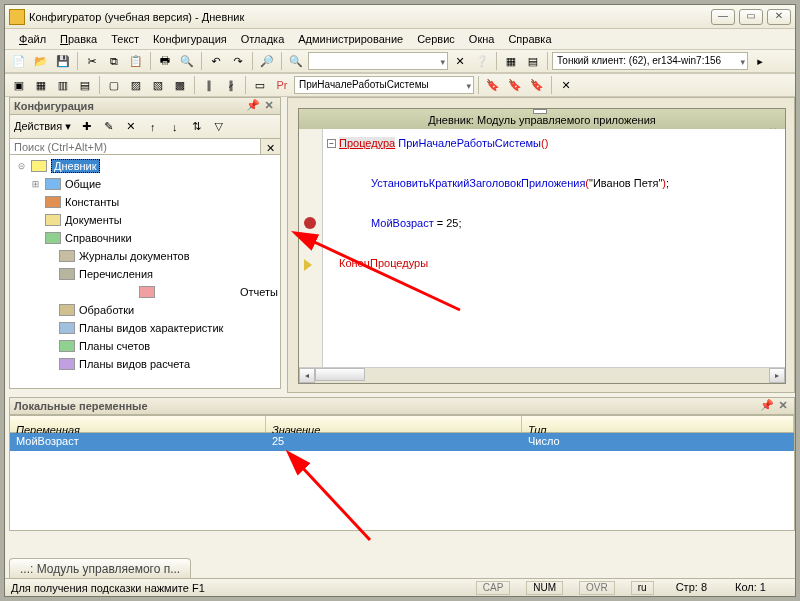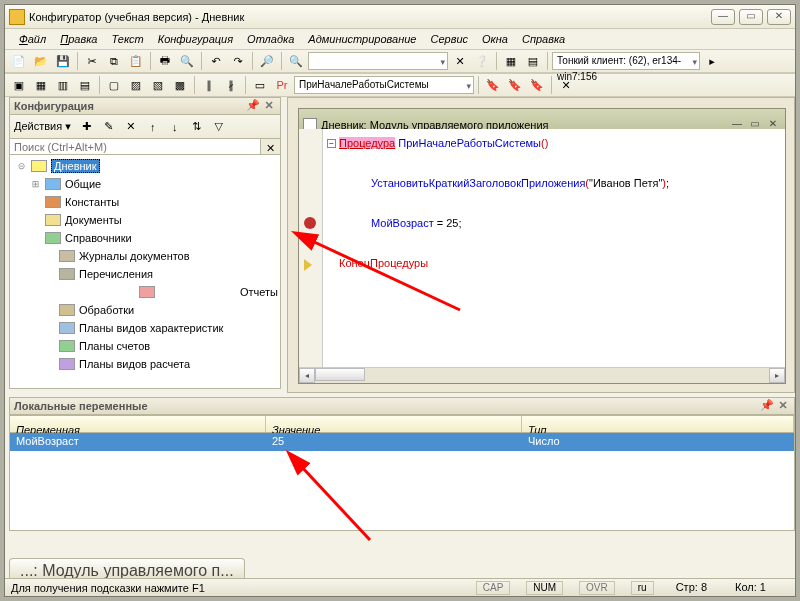--- a/index.html
+++ b/index.html
@@ -4,21 +4,21 @@
 <style>
 * { box-sizing: border-box; margin: 0; padding: 0; font-family: Tahoma, sans-serif; font-size: 11px; }
 body { width: 800px; height: 601px; background: #b0afa4; position: relative; overflow: hidden; }
 
 .window { position: absolute; left: 4px; top: 4px; width: 792px; height: 593px; background: #f4f2e6; border: 1px solid #7a7869; }
 .titlebar { height: 24px; background: linear-gradient(#fbfaf2,#ece9d8); border-bottom: 1px solid #c9c6b4; display: flex; align-items: center; padding: 0 4px; }
 .titlebar .icn { width: 16px; height: 16px; background: #f0c040; border: 1px solid #b08000; margin-right: 4px; }
 .titlebar .winbtns { margin-left: auto; display: flex; gap: 4px; }
 .winbtn { width: 24px; height: 16px; border: 1px solid #9b9985; background: linear-gradient(#fefefe,#eeebd9); border-radius: 3px; text-align: center; line-height: 12px; font-size: 10px; color: #555; cursor: pointer;}
 .menubar { height: 20px; display: flex; align-items: center; padding: 0 8px; gap: 2px; }
-.menubar span { padding: 2px 6px; cursor: pointer; font-style: italic; }
+.menubar span { padding: 2px 6px; cursor: pointer; }
 .menubar span u { text-decoration: underline; }
 .toolbar { height: 24px; border-top: 1px solid #cdcab8; border-bottom: 1px solid #cdcab8; display: flex; align-items: center; padding: 0 4px; gap: 2px; background: linear-gradient(#f7f5eb,#eeebd9); }
 .tbtn { width: 20px; height: 20px; display: flex; align-items: center; justify-content: center; cursor: pointer; border: 1px solid transparent; }
 .tsep { width: 1px; height: 18px; background: #c0bda8; margin: 0 2px; }
 .tcombo { height: 18px; border: 1px solid #b8b59f; background: #fff; padding: 0 14px 0 4px; position: relative; font-size: 10px; line-height: 16px; }
 .tcombo::after { content: "▾"; position: absolute; right: 2px; top: 1px; color: #666; font-size: 9px; }
 
 .content { position: absolute; top: 92px; left: 0; right: 0; bottom: 18px; }
 .left-panel { position: absolute; left: 4px; top: 0; width: 272px; height: 296px; }
 .panel-title { height: 18px; background: linear-gradient(#f2efe0,#e1dcc5); border: 1px solid #b8b59f; display: flex; align-items: center; padding: 0 4px; font-weight: bold; color: #555; }
@@ -31,52 +31,52 @@
 .search-clear { width: 20px; border: 1px solid #b8b59f; border-top: none; border-left: none; background: #eeebd9; text-align: center; line-height: 18px; cursor: pointer; }
 .tree { border: 1px solid #b8b59f; border-top: none; background: #fff; height: 234px; overflow: hidden; padding: 2px; }
 .tree-item { display: flex; align-items: center; height: 18px; gap: 4px; cursor: pointer; }
 .exp { width: 11px; text-align: center; color: #888; font-size: 9px; cursor: pointer;}
 .ticn { width: 16px; height: 12px; display: inline-block; }
 .tree-item.sel .tlbl { background: #3a87cf; color: #fff; padding: 0 2px; border: 1px dotted #000; }
 .tlbl { white-space: nowrap; }
 
 .right-panel { position: absolute; left: 282px; top: 0; width: 508px; height: 296px; background: #ece8d5; border: 1px solid #b8b59f; }
 .code-win { position: absolute; left: 10px; top: 10px; width: 488px; height: 276px; background: #fff; border: 1px solid #8e8b77; }
-.code-title { height: 32px; background: linear-gradient(#d4d8b6,#b7bb95); border-bottom: 1px solid #8e8b77; display: flex; align-items: center; padding: 0 4px; }
+.code-title { height: 32px; background: linear-gradient(#d4d8b6,#b7bb95); border-bottom: 1px solid #8e8b77; display: flex; align-items: center; padding: 0 4px; flex-direction: column; }
 .code-title .cicn { width: 14px; height: 14px; background: #fff; border: 1px solid #888; margin-right: 4px; }
 .code-title .cwinbtns { margin-left: auto; display: flex; gap: 2px; }
 .cbtn { width: 16px; height: 14px; text-align: center; line-height: 12px; font-size: 10px; cursor: pointer; color: #444; }
 .code-area { position: absolute; top: 20px; left: 0; right: 0; bottom: 16px; background: #fff; font-family: "Courier New", monospace; font-size: 12px; }
 .gutter { position: absolute; left: 0; top: 0; width: 24px; bottom: 0; background: #f4f2e6; border-right: 1px solid #ccc; }
 .breakpoint { position: absolute; left: 5px; width: 12px; height: 12px; background: #c03030; border-radius: 50%; }
 .curline { position: absolute; left: 5px; width: 12px; height: 12px; }
 .curline::before { content: ""; position: absolute; left: 0; top: 0; border: 6px solid transparent; border-left: 8px solid #e0c040; }
 .foldmark { position: absolute; left: 28px; width: 9px; height: 9px; border: 1px solid #888; background: #fff; text-align: center; line-height: 7px; font-size: 8px; cursor: pointer; }
 .code-line { position: absolute; left: 40px; right: 0; white-space: pre; }
 .kw { color: #d00000; }
 .ident { color: #0000d0; }
 .str { color: #000; }
 .num { color: #000; }
 .paren { color: #d00000; }
-.proc-hl { background: #f9a8d4; text-decoration: underline; }
+.proc-hl { background: #e5e5e5; text-decoration: underline; }
 .hscroll { position: absolute; left: 0; right: 0; bottom: 0; height: 16px; background: #e8e5d4; border-top: 1px solid #ccc; display: flex; }
 .sarrow { width: 16px; height: 15px; background: linear-gradient(#fefefe,#ddd); border: 1px solid #bbb; text-align: center; line-height: 13px; font-size: 8px; color: #555; cursor: pointer; }
 .strack { flex: 1; position: relative; }
 .sthumb { position: absolute; left: 0; top: 0; height: 13px; width: 50px; background: linear-gradient(#fefefe,#ddd); border: 1px solid #bbb; }
 
 .bottom-panel { position: absolute; left: 4px; top: 300px; width: 786px; height: 156px; }
 .vars-header { display: flex; height: 18px; background: linear-gradient(#fffdeb,#f2eeca); border: 1px solid #b8b59f; }
 .vcol { padding: 8px 6px; border-right: 1px solid #c8c5af; font-style: italic; }
 .vrow { display: flex; height: 18px; }
 .vrow.sel { background: #4a8fd0; color: #fff; }
 .vcell { padding: 2px 6px; }
 .vars-body { height: 98px; background: #fff; border: 1px solid #b8b59f; border-top: none; overflow: hidden; position: relative; }
 
 .tabs { position: absolute; left: 4px; bottom: 18px; height: 22px; display: flex; align-items: flex-end; }
-.tab { height: 20px; background: linear-gradient(180deg,#fefefb 0%,#e7e3cf 100%); border: 1px solid #b8b59f; border-bottom: none; padding: 3px 10px 0 10px; border-radius: 4px 4px 0 0; font-size: 16px; color: #444; cursor: pointer; }
+.tab { height: 20px; background: linear-gradient(180deg,#fefefb 0%,#e7e3cf 100%); border: 1px solid #b8b59f; border-bottom: none; padding: 3px 10px 0 10px; border-radius: 4px 4px 0 0; font-size: 12px; color: #444; cursor: pointer; }
 
 .statusbar { position: absolute; left: 0; right: 0; bottom: 0; height: 18px; background: linear-gradient(#f7f5eb,#e4e1cf); border-top: 1px solid #b8b59f; display: flex; align-items: center; padding: 0 6px; gap: 16px; }
 .statusbar .sp { margin-left: auto; }
 .sbx { border: 1px solid #c8c5af; padding: 0 6px; height: 14px; line-height: 12px; font-size: 10px; color: #777; }
 .sbx.on { color: #000; }
 
 .arrow { position: absolute; pointer-events: none; }
 </style>
 </head>
 <body>
@@ -123,21 +123,21 @@
     <div class="tbtn">🔎</div>
     <div class="tsep"></div>
     <div class="tbtn">🔍</div>
     <div class="tcombo" style="width:140px"></div>
     <div class="tbtn">✕</div>
     <div class="tbtn">❔</div>
     <div class="tsep"></div>
     <div class="tbtn">▦</div>
     <div class="tbtn">▤</div>
     <div class="tsep"></div>
-    <div class="tcombo" style="width:148px">Тонкий клиент: (62), er134-win7:156</div>
+    <div class="tcombo" style="width:196px">Тонкий клиент: (62), er134-win7:156</div>
     <div class="tbtn">▸</div>
   </div>
 
   <div class="toolbar">
     <div class="tbtn">▣</div>
     <div class="tbtn">▦</div>
     <div class="tbtn">▥</div>
     <div class="tbtn">▤</div>
     <div class="tsep"></div>
     <div class="tbtn">▢</div>

